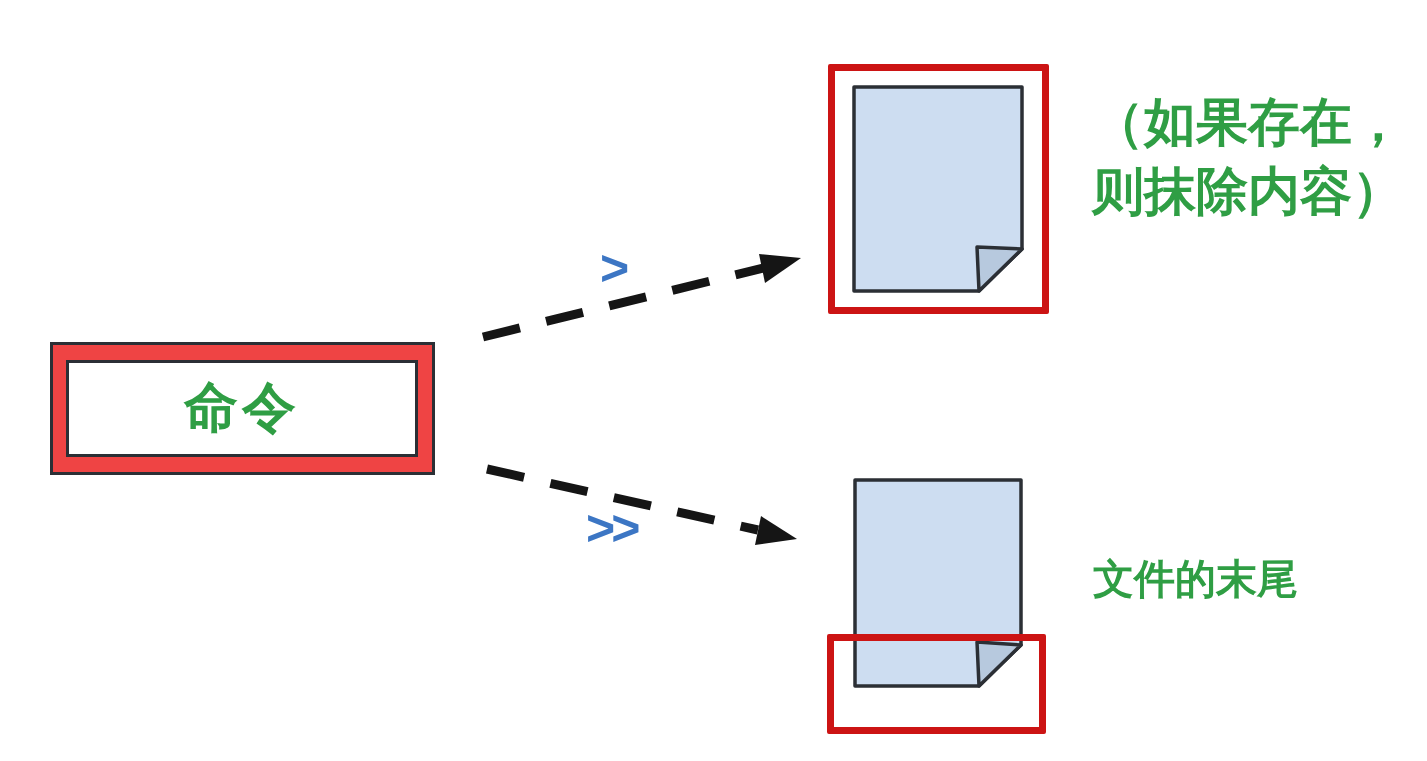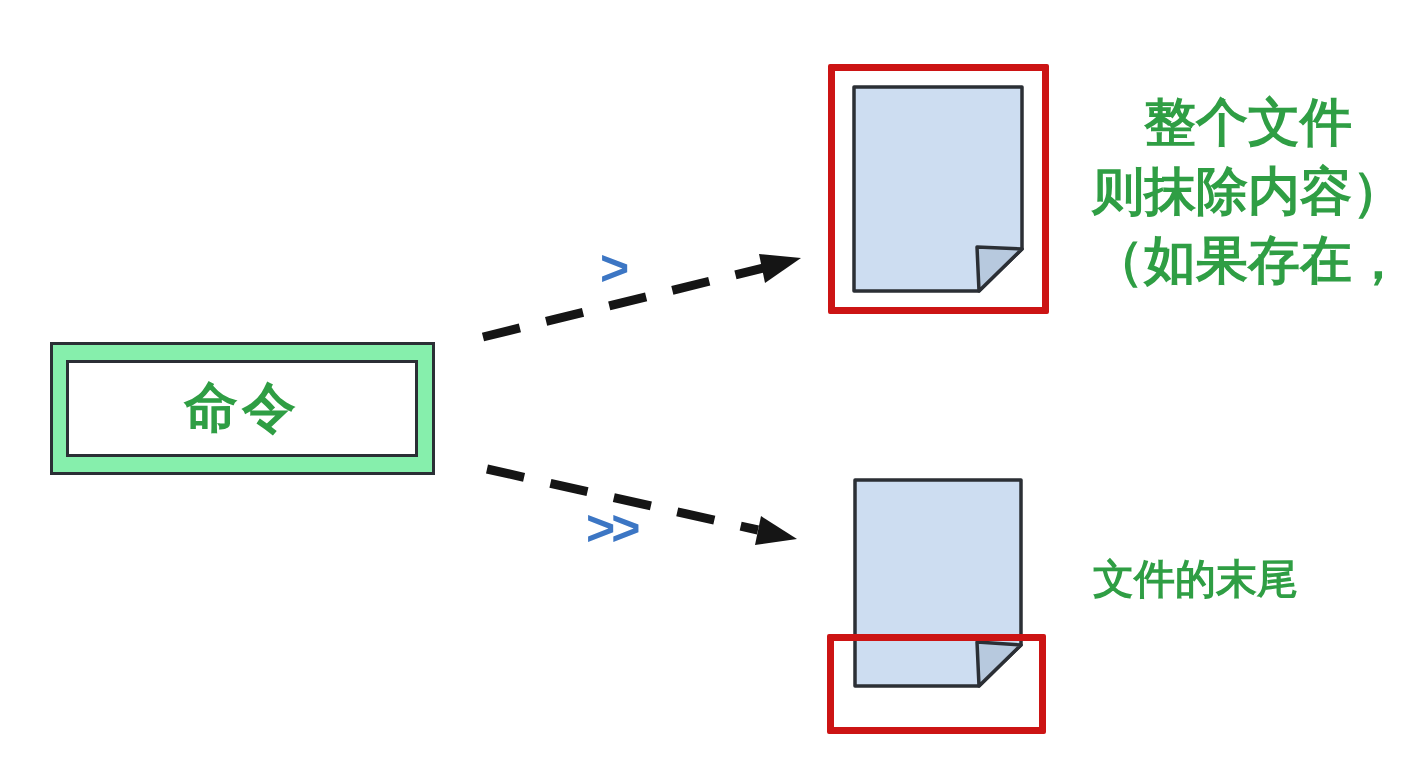--- a/index.html
+++ b/index.html
@@ -13,21 +13,21 @@
     width: 1427px;
     height: 761px;
     background: #ffffff;
     overflow: hidden;
   }
   
   .command-box-outer {
     position: absolute;
     left: 50px; top: 342px;
     width: 385px; height: 133px;
-    background: #86efac;
+    background: #ef4444;
     border: 3px solid #2b2f35;
     box-sizing: border-box;
   }
   .command-box-inner {
     position: absolute;
     left: 13px; top: 15px; right: 14px; bottom: 15px;
     background: #ffffff;
     border: 3px solid #2b2f35;
     display: flex;
     align-items: center;
@@ -122,19 +122,18 @@
     <path d="M 127 206 L 170 164 L 125 162 Z" fill="#b7c9de" stroke="#2b2f35" stroke-width="3.5" stroke-linejoin="round"></path>
   </svg>
 
   <svg class="doc-icon doc-bottom" width="170" height="211" viewBox="0 0 170 211" xmlns="http://www.w3.org/2000/svg">
     <path d="M 2 2 L 168 2 L 168 167 L 126 208 L 2 208 Z" fill="#cdddf1" stroke="#2b2f35" stroke-width="3.5" stroke-linejoin="round"></path>
     <path d="M 126 208 L 168 167 L 124 164 Z" fill="#b7c9de" stroke="#2b2f35" stroke-width="3.5" stroke-linejoin="round"></path>
   </svg>
   <div class="highlight-rect highlight-tail"></div>
 
   <div class="annotation annotation-overwrite">
-    <div>整个文件</div>
+    <div>（如果存在，</div>
     <div>则抹除内容）</div>
-    <div>（如果存在，</div>
   </div>
   <div class="annotation annotation-append">文件的末尾</div>
 
 </div>
 
 </body></html>

